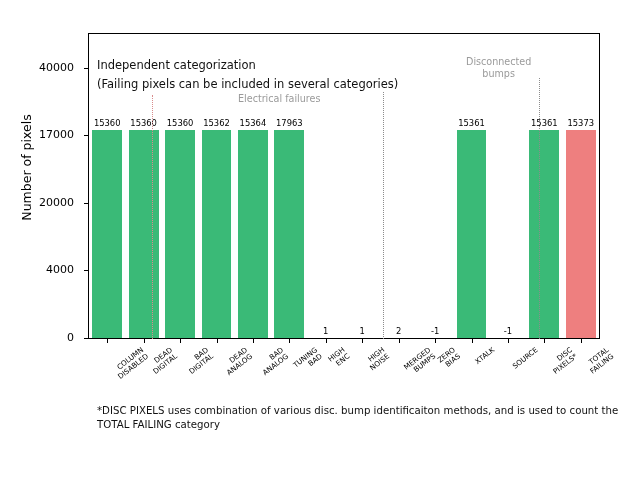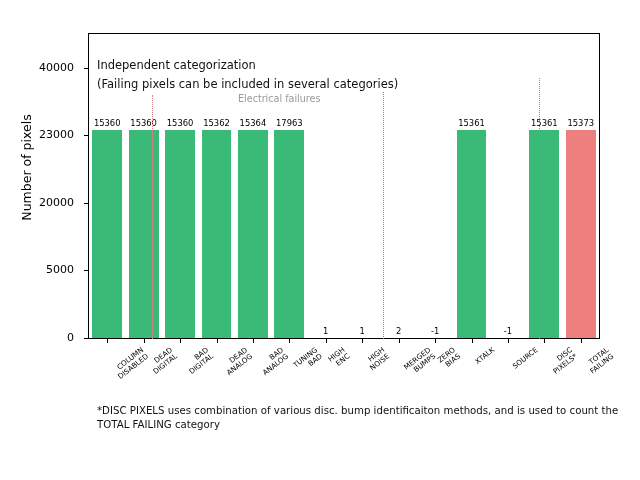--- a/index.html
+++ b/index.html
@@ -75,25 +75,25 @@
 <body>
 
 <div id="root">
 
 
   <div class="ylab-wrap">
     <div class="yaxis-title">Number of pixels</div>
     <div id="yticks">
         <div class="ytick" style="top: 331px;">0</div>
         <div class="ytick-mark" style="top: 338px;"></div>
-        <div class="ytick" style="top: 263.444px;">5000</div>
+        <div class="ytick" style="top: 263.444px;">4000</div>
         <div class="ytick-mark" style="top: 270.444px;"></div>
         <div class="ytick" style="top: 195.889px;">20000</div>
         <div class="ytick-mark" style="top: 202.889px;"></div>
-        <div class="ytick" style="top: 128.333px;">23000</div>
+        <div class="ytick" style="top: 128.333px;">17000</div>
         <div class="ytick-mark" style="top: 135.333px;"></div>
         <div class="ytick" style="top: 60.7778px;">40000</div>
         <div class="ytick-mark" style="top: 67.7778px;"></div>
       </div>
   </div>
 
   <div class="plot-frame"></div>
   <div class="plot-clip" id="plot">
       <div class="bar bar-green" style="left: 3.27857px; width: 29.8714px; height: 207.531px; background: rgb(58, 186, 119);"></div>
       <div class="barlabel" style="left: 0px; width: 36.4286px; top: 84.4693px;">15360</div>
@@ -159,19 +159,21 @@
       <div class="xtick-label" style="left: 541.357px;">DISC
 PIXELS*</div>
       <div class="xtick-mark" style="left: 580.786px;"></div>
       <div class="xtick-label" style="left: 577.786px;">TOTAL
 FAILING</div>
     </div>
 
   <div class="ann-main"><span>Independent categorization</span><br><span>(Failing pixels can be included in several categories)</span></div>
 
   <div class="ann-grey" style="left:238px;top:93px;">Electrical failures</div>
+  <div class="ann-grey" style="left:466px;top:56px;text-align:center;">Disconnected
+bumps</div>
 
   <div class="divider pink" style="left:152px;top:95px;height:244px;"></div>
   <div class="divider" style="left:383px;top:92px;height:247px;"></div>
   <div class="divider" style="left:539px;top:78px;height:261px;"></div>
 
   <div class="footnote">*DISC PIXELS uses combination of various disc. bump identificaiton methods, and is used to count the TOTAL FAILING category</div>
 </div>
 
 </body></html>

